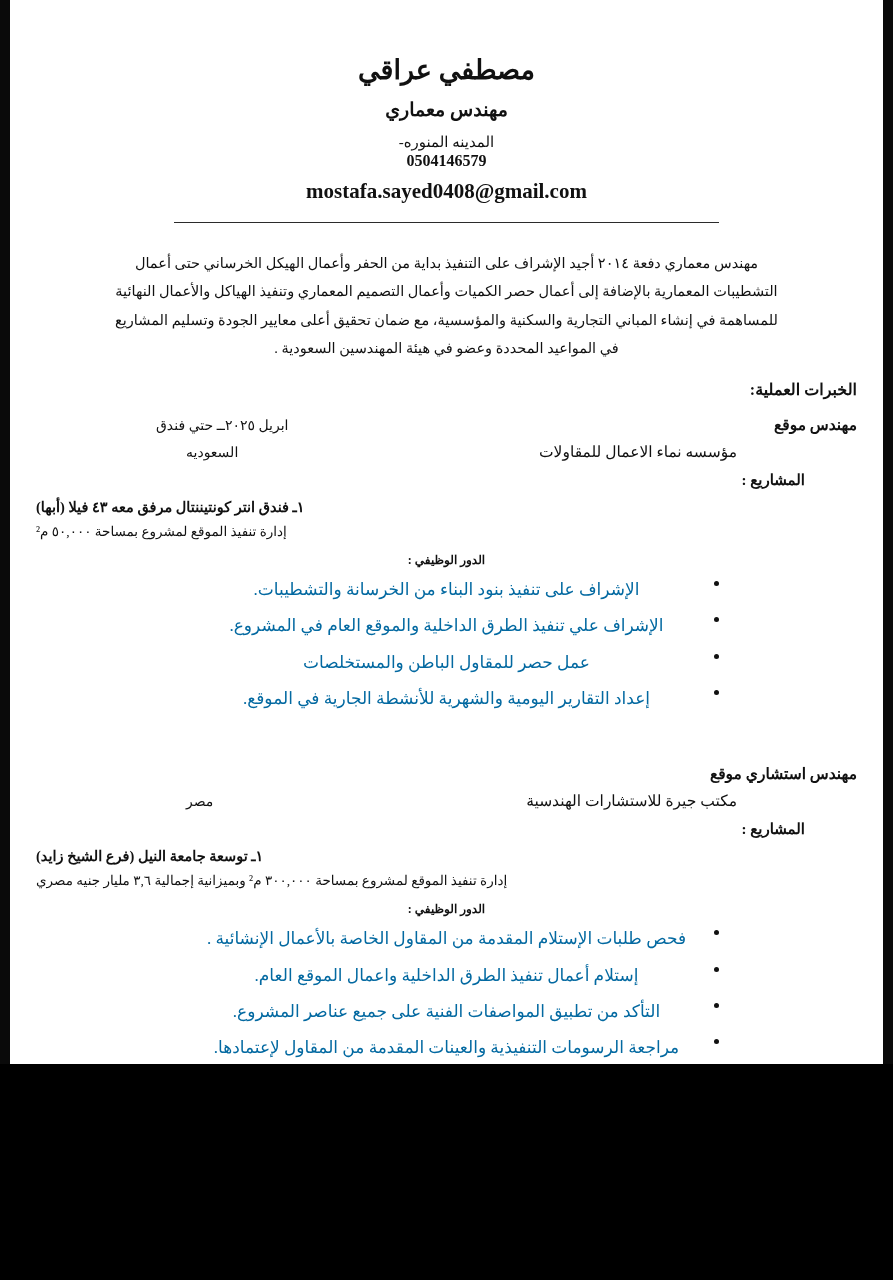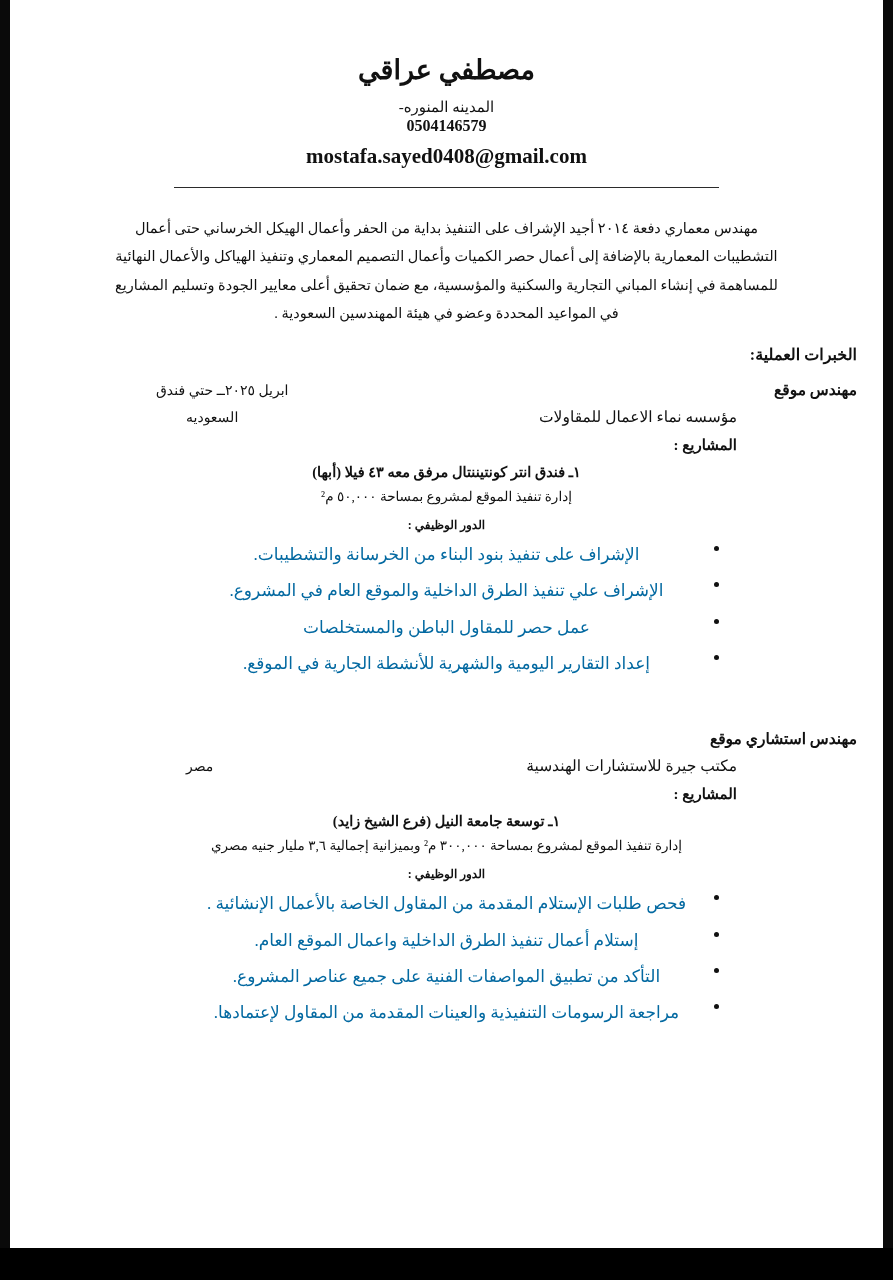--- a/index.html
+++ b/index.html
@@ -8,21 +8,21 @@
     background: #000;
   }
   body {
     width: 893px;
     height: 1280px;
     font-family: "Liberation Serif", "DejaVu Serif", serif;
   }
   .page {
     position: relative;
     width: 893px;
-    height: 1248px;
+    height: 1064px;
     background: #ffffff;
     box-sizing: border-box;
     padding: 44px 0 0 0;
     overflow: hidden;
   }
   
   .page::before {
     content: "";
     position: absolute;
     left: 0; top: 0; bottom: 0;
@@ -138,25 +138,25 @@
   .org-country {
     font-size: 14px;
     color: #111;
     padding-left: 150px;
   }
   .sub-head {
     font-size: 15px;
     font-weight: bold;
     color: #111;
     text-align: right;
-    margin: 10px 120px 0 0;
+    margin: 10px 52px 0 0;
   }
   .project {
     margin-top: 10px;
-    text-align: center;
+    text-align: left;
   }
   .project-title {
     font-size: 14.5px;
     font-weight: bold;
     color: #111;
   }
   .project-desc {
     font-size: 13.5px;
     color: #111;
     margin-top: 7px;
@@ -194,20 +194,21 @@
   .spacer-lg { height: 26px; }
 </style>
 </head>
 <body>
 
 <div class="page">
   <div class="sheet">
 
     <div class="hdr">
       <div class="name">مصطفي عراقي</div>
+      <div class="role">مهندس معماري</div>
       <div class="city">المدينه المنوره-</div>
       <div class="phone">0504146579</div>
       <div class="email">mostafa.sayed0408@gmail.com</div>
     </div>
     <div class="rule"></div>
 
     <div class="summary">مهندس معماري دفعة ٢٠١٤ أجيد الإشراف على التنفيذ بداية من الحفر وأعمال الهيكل الخرساني حتى أعمال التشطيبات المعمارية بالإضافة إلى أعمال حصر الكميات وأعمال التصميم المعماري وتنفيذ الهياكل والأعمال النهائية للمساهمة في إنشاء المباني التجارية والسكنية والمؤسسية، مع ضمان تحقيق أعلى معايير الجودة وتسليم المشاريع في المواعيد المحددة وعضو في هيئة المهندسين السعودية .</div>
 
     <div class="section-title">الخبرات العملية:</div>
 

